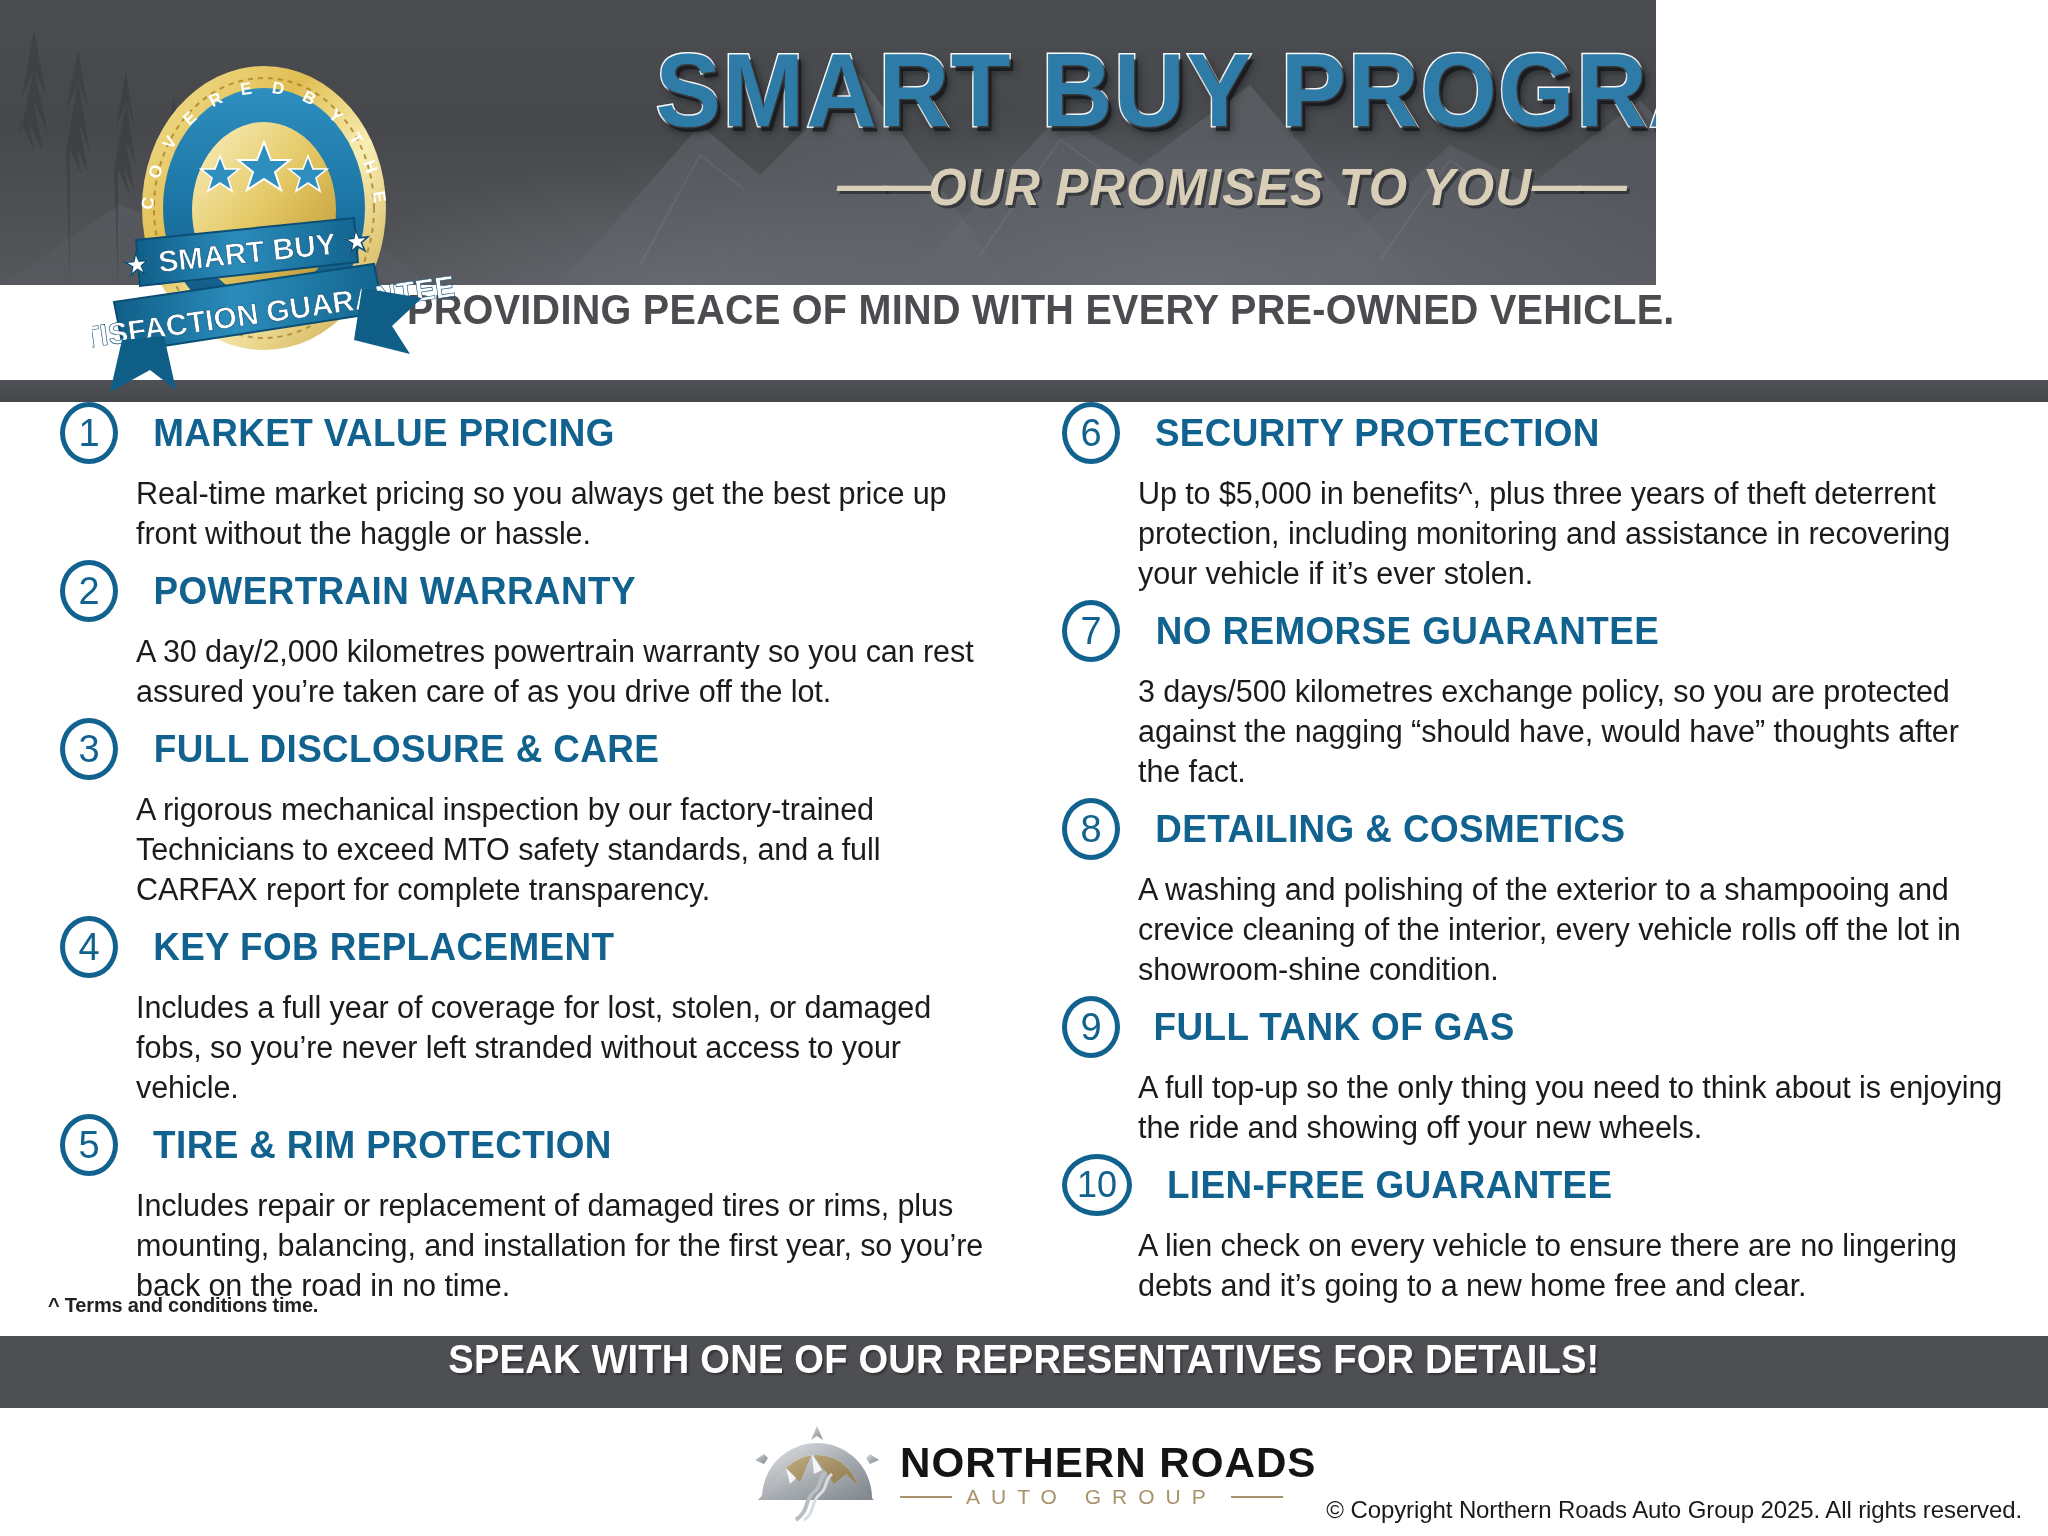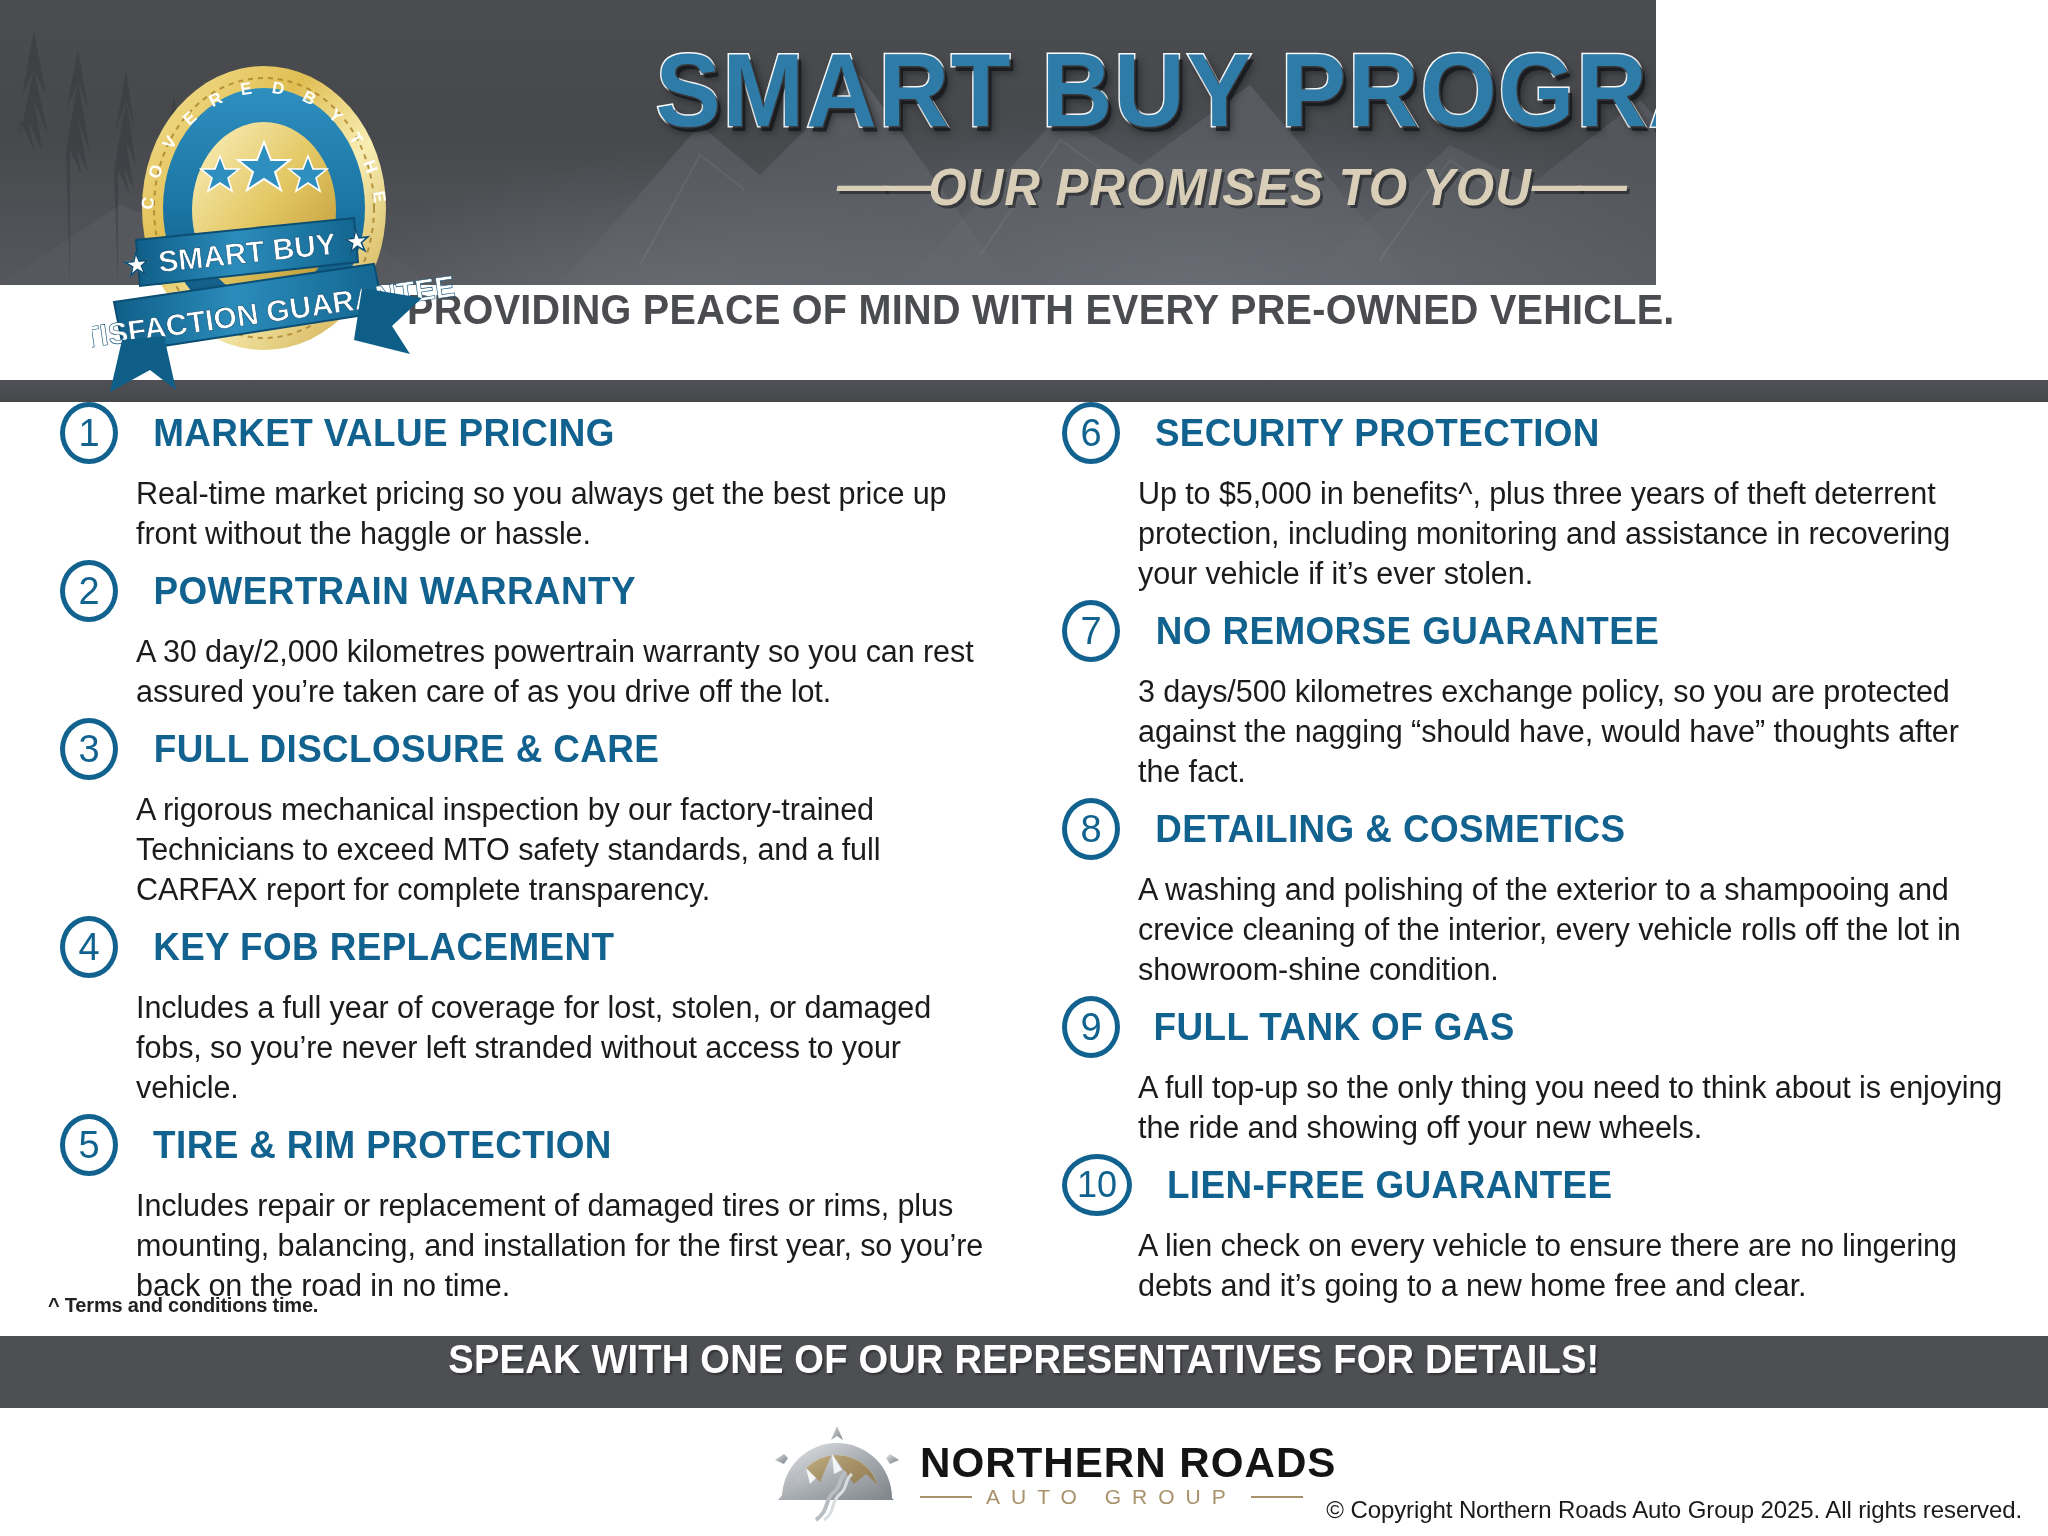--- a/index.html
+++ b/index.html
@@ -103,21 +103,21 @@
     background:#4d4f53;display:flex;align-items:flex-start;justify-content:center;
   }
   .cta-text{
     color:#fff;font-weight:bold;font-size:41px;letter-spacing:.2px;
     transform:scaleX(.93);white-space:nowrap;
     text-shadow:2px 2px 2px rgba(0,0,0,.35);
   }
 
   
   .footer{position:absolute;left:0;top:1408px;width:2048px;height:128px;background:#fff;}
-  .logo{position:absolute;left:772px;top:14px;width:540px;height:104px;display:flex;align-items:center;}
+  .logo{position:absolute;left:752px;top:14px;width:540px;height:104px;display:flex;align-items:center;}
   .logo-mark{flex:0 0 auto;width:130px;height:100px;}
   .logo-text{margin-left:18px;}
   .logo-name{
     font-weight:bold;font-size:43px;letter-spacing:1px;color:#141414;line-height:46px;
     transform:scaleX(.98);transform-origin:left center;white-space:nowrap;
   }
   .logo-sub{
     display:flex;align-items:center;gap:14px;
   }
   .logo-sub .rule{flex:0 0 auto;width:52px;height:2px;background:#A8926B;}

